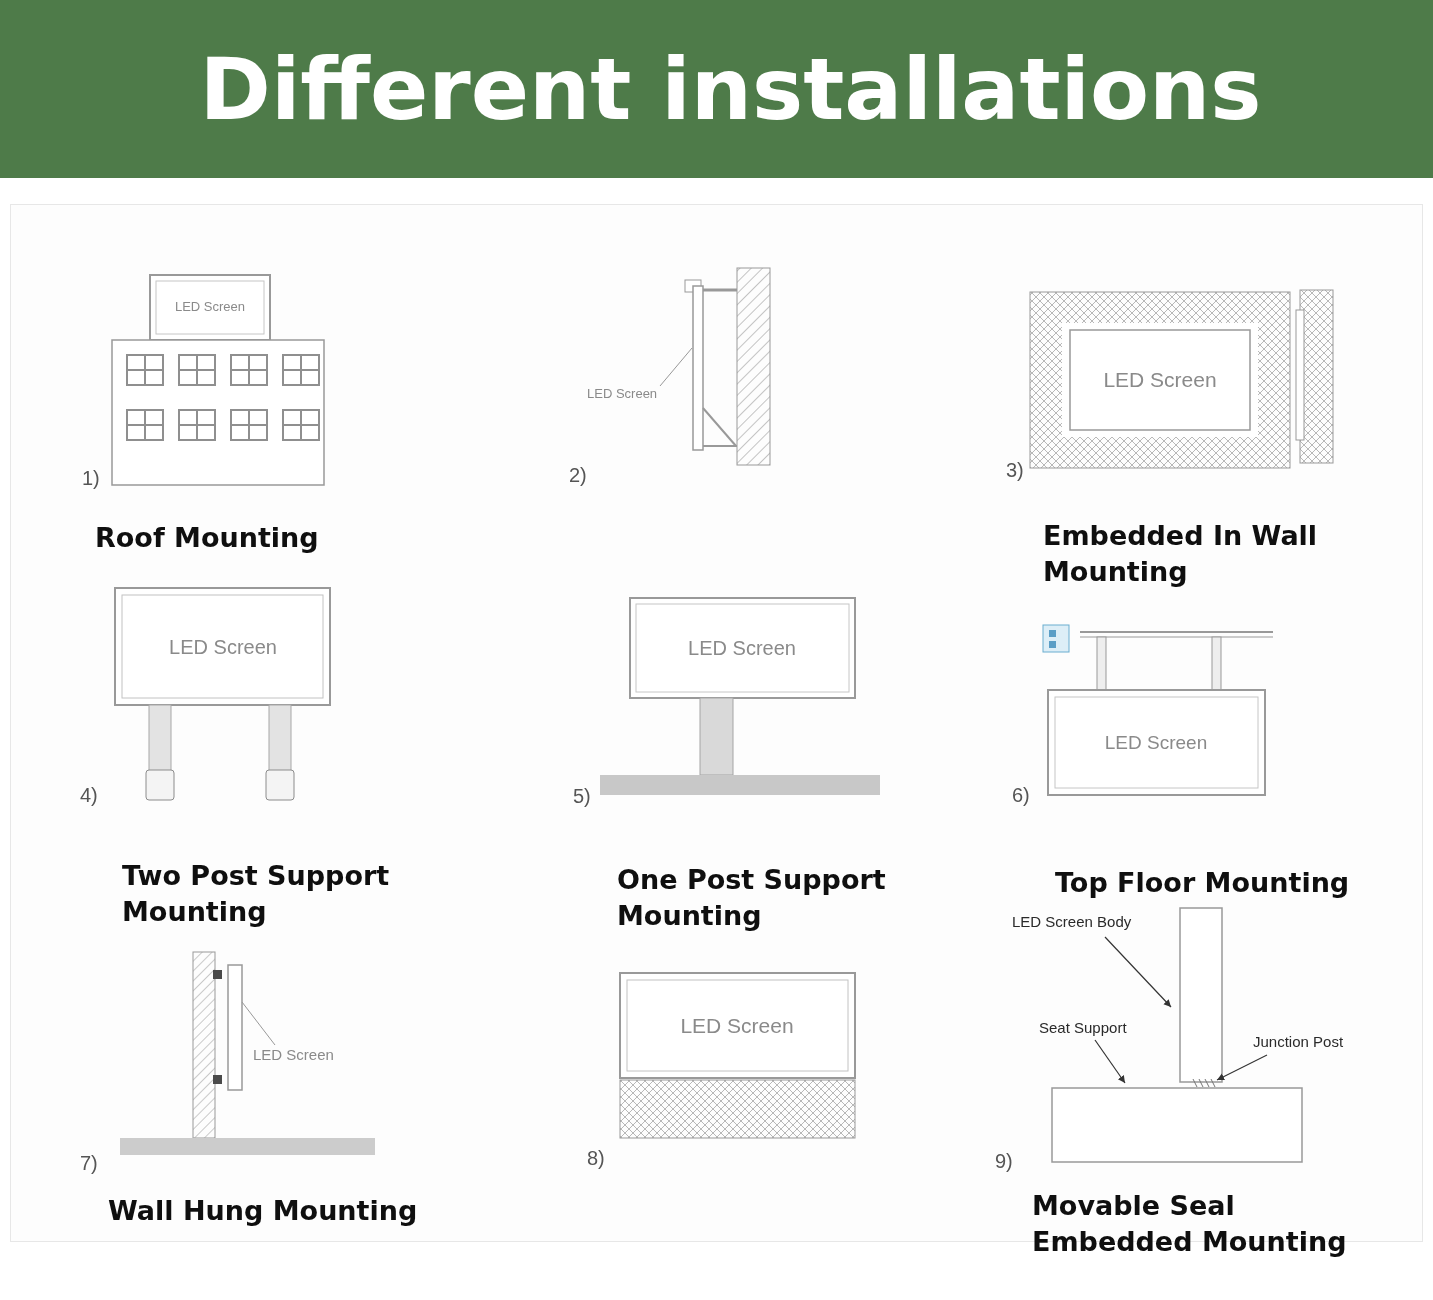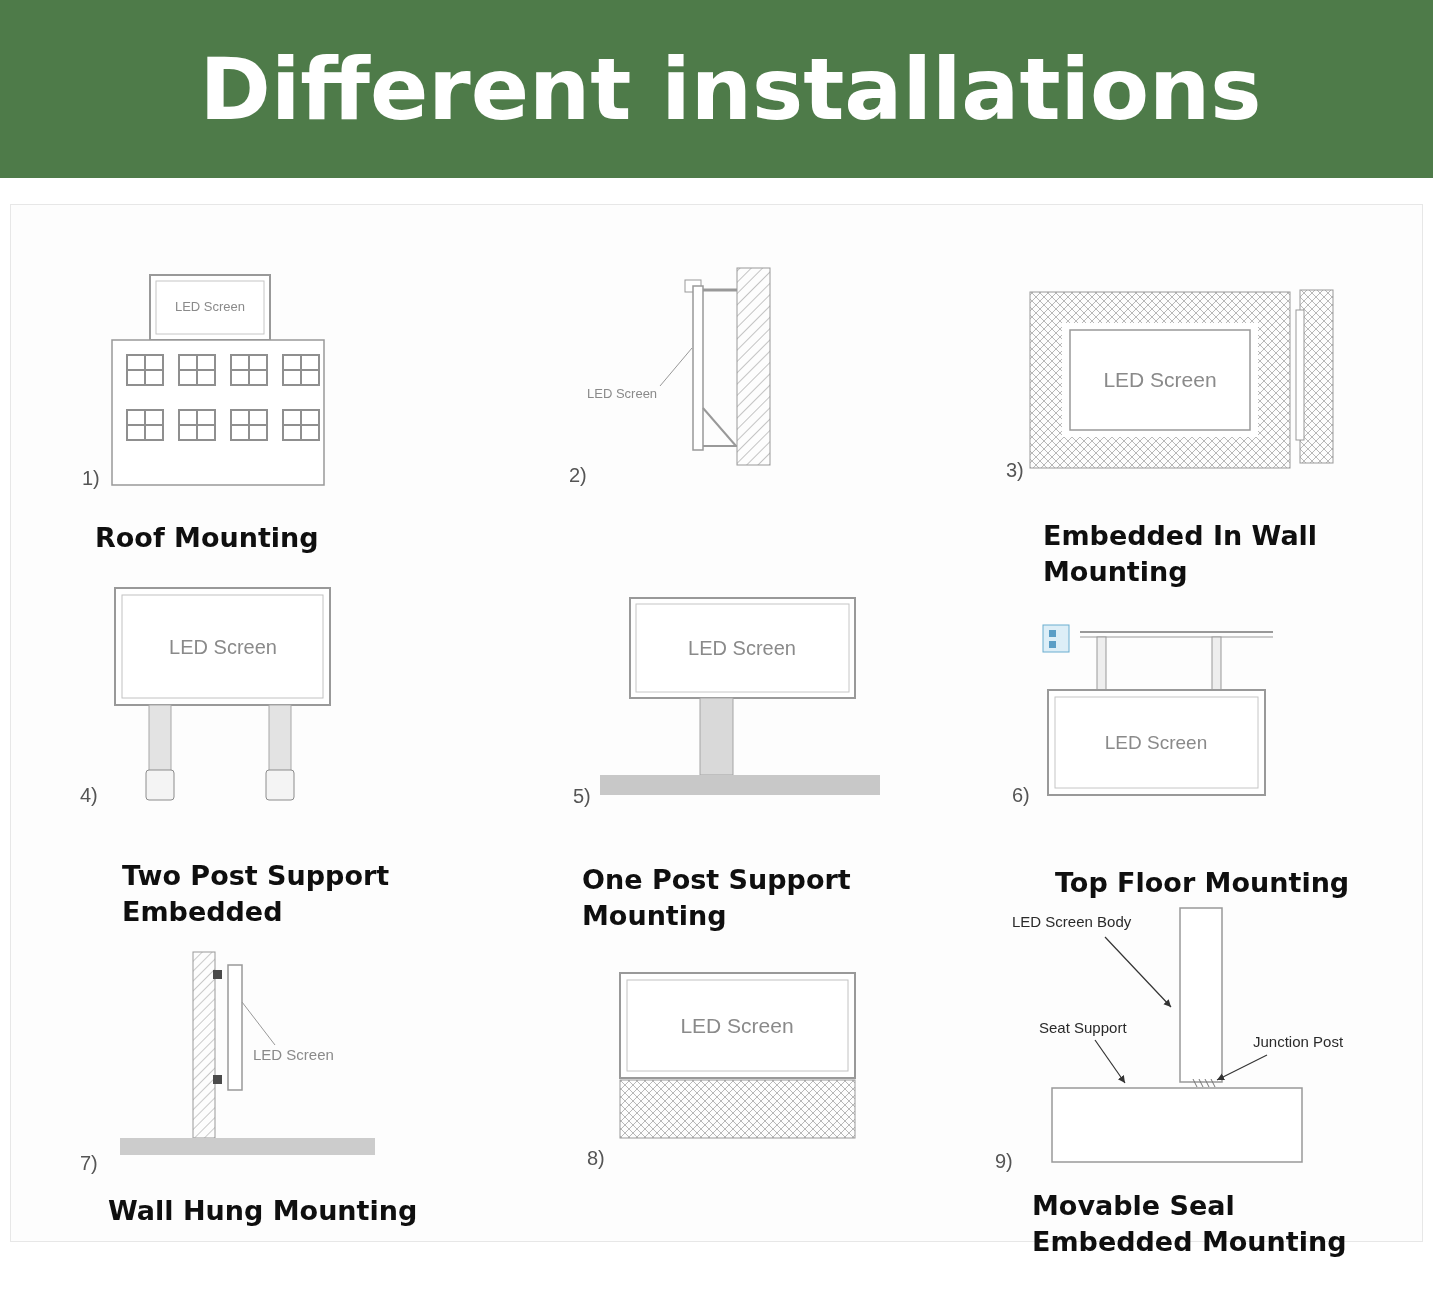--- a/index.html
+++ b/index.html
@@ -119,33 +119,33 @@
       <rect x="40" y="8" width="215" height="117" class="box" stroke-width="2"></rect>
       <rect x="47" y="15" width="201" height="103" fill="none" stroke="#c2c2c2"></rect>
       <text x="148" y="74" font-size="20" text-anchor="middle" class="scr-txt">LED Screen</text>
       <rect x="74" y="125" width="22" height="70" fill="#e3e3e3" stroke="#a8a8a8"></rect>
       <rect x="194" y="125" width="22" height="70" fill="#e3e3e3" stroke="#a8a8a8"></rect>
       <rect x="71" y="190" width="28" height="30" rx="3" fill="#f4f4f4" stroke="#8c8c8c"></rect>
       <rect x="191" y="190" width="28" height="30" rx="3" fill="#f4f4f4" stroke="#8c8c8c"></rect>
       <text x="5" y="222" class="num">4)</text>
     </svg>
   </div>
-  <div class="caption" style="left:122px; top:858px; width:270px;">Two Post Support Embedded</div>
+  <div class="caption" style="left:122px; top:858px; width:270px;">Two Post Support Mounting</div>
 
   <div class="cell" style="left:570px; top:590px;">
     <svg width="320" height="225" viewBox="0 0 320 225">
       <rect x="60" y="8" width="225" height="100" class="box" stroke-width="2"></rect>
       <rect x="66" y="14" width="213" height="88" fill="none" stroke="#c6c6c6"></rect>
       <text x="172" y="65" font-size="20" text-anchor="middle" class="scr-txt">LED Screen</text>
       <rect x="130" y="108" width="33" height="77" fill="#d9d9d9" stroke="#a5a5a5"></rect>
       <rect x="30" y="185" width="280" height="20" fill="#c8c8c8"></rect>
       <text x="3" y="213" class="num">5)</text>
     </svg>
   </div>
-  <div class="caption" style="left:582px; top:862px; width:270px;">One Post Support Mounting</div>
+  <div class="caption" style="left:617px; top:862px; width:270px;">One Post Support Mounting</div>
 
   <div class="cell" style="left:1005px; top:612px;">
     <svg width="340" height="200" viewBox="0 0 340 200">
       <rect x="38" y="13" width="26" height="27" fill="#ddeef7" stroke="#6aaed0"></rect>
       <rect x="44" y="18" width="7" height="7" fill="#5b9ec6"></rect>
       <rect x="44" y="29" width="7" height="7" fill="#5b9ec6"></rect>
       <line x1="75" y1="20" x2="268" y2="20" class="ln" stroke-width="2"></line>
       <line x1="75" y1="25" x2="268" y2="25" class="ln" stroke-width="1"></line>
       <rect x="92" y="25" width="9" height="53" fill="#eeeeee" stroke="#999"></rect>
       <rect x="207" y="25" width="9" height="53" fill="#eeeeee" stroke="#999"></rect>

